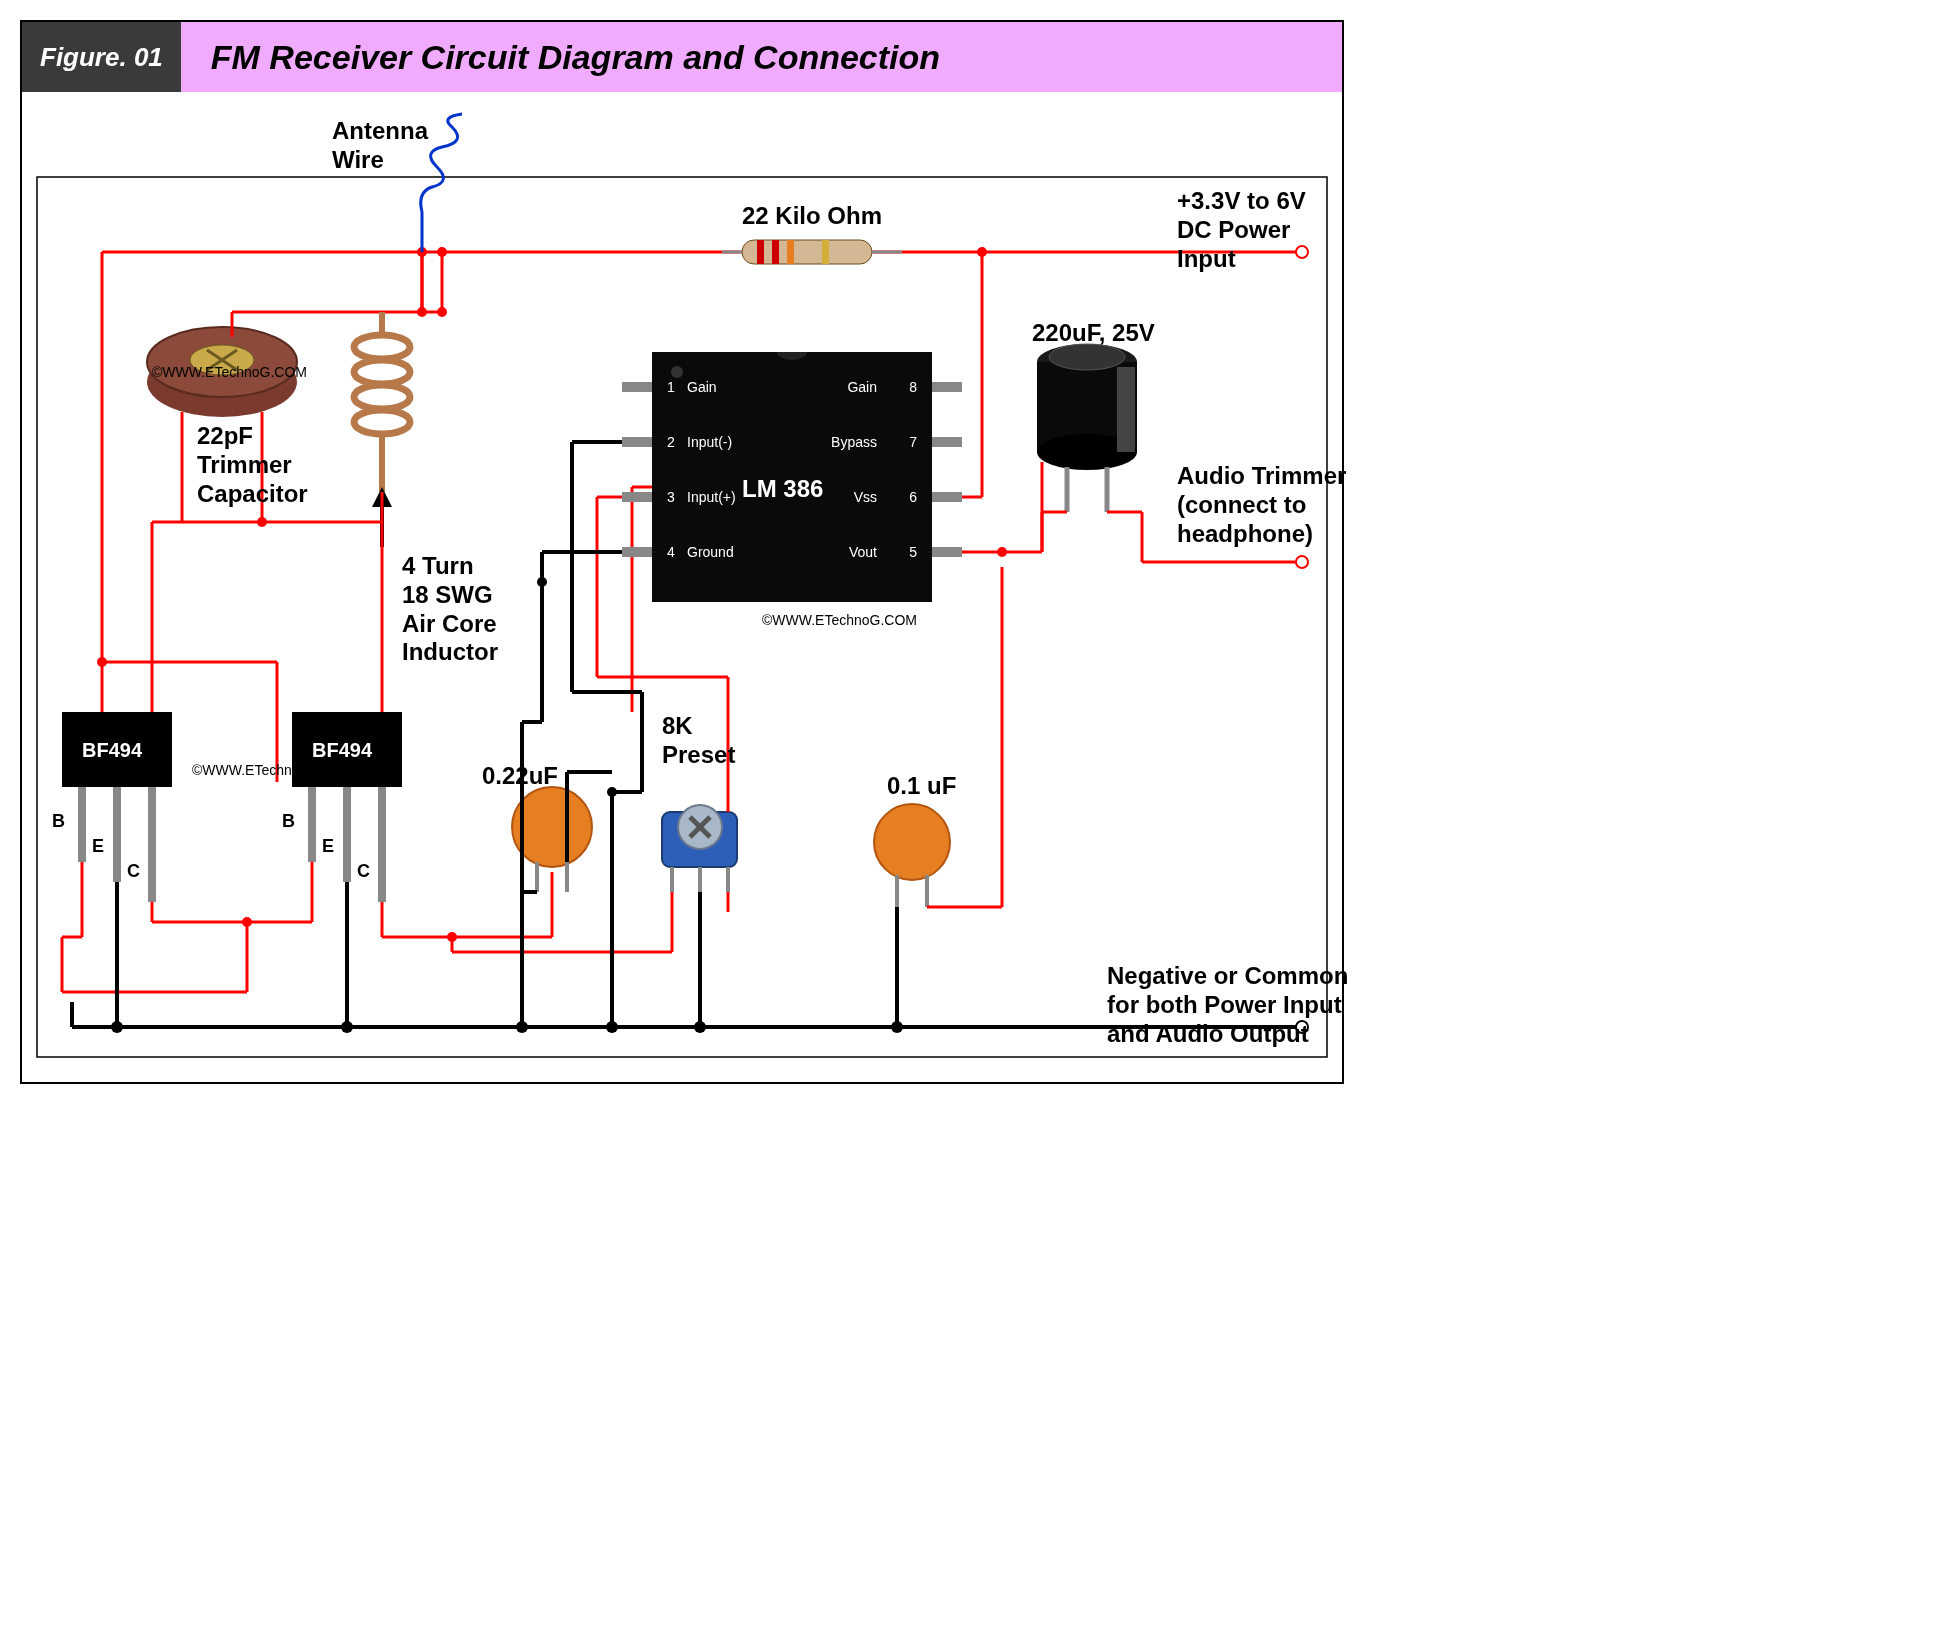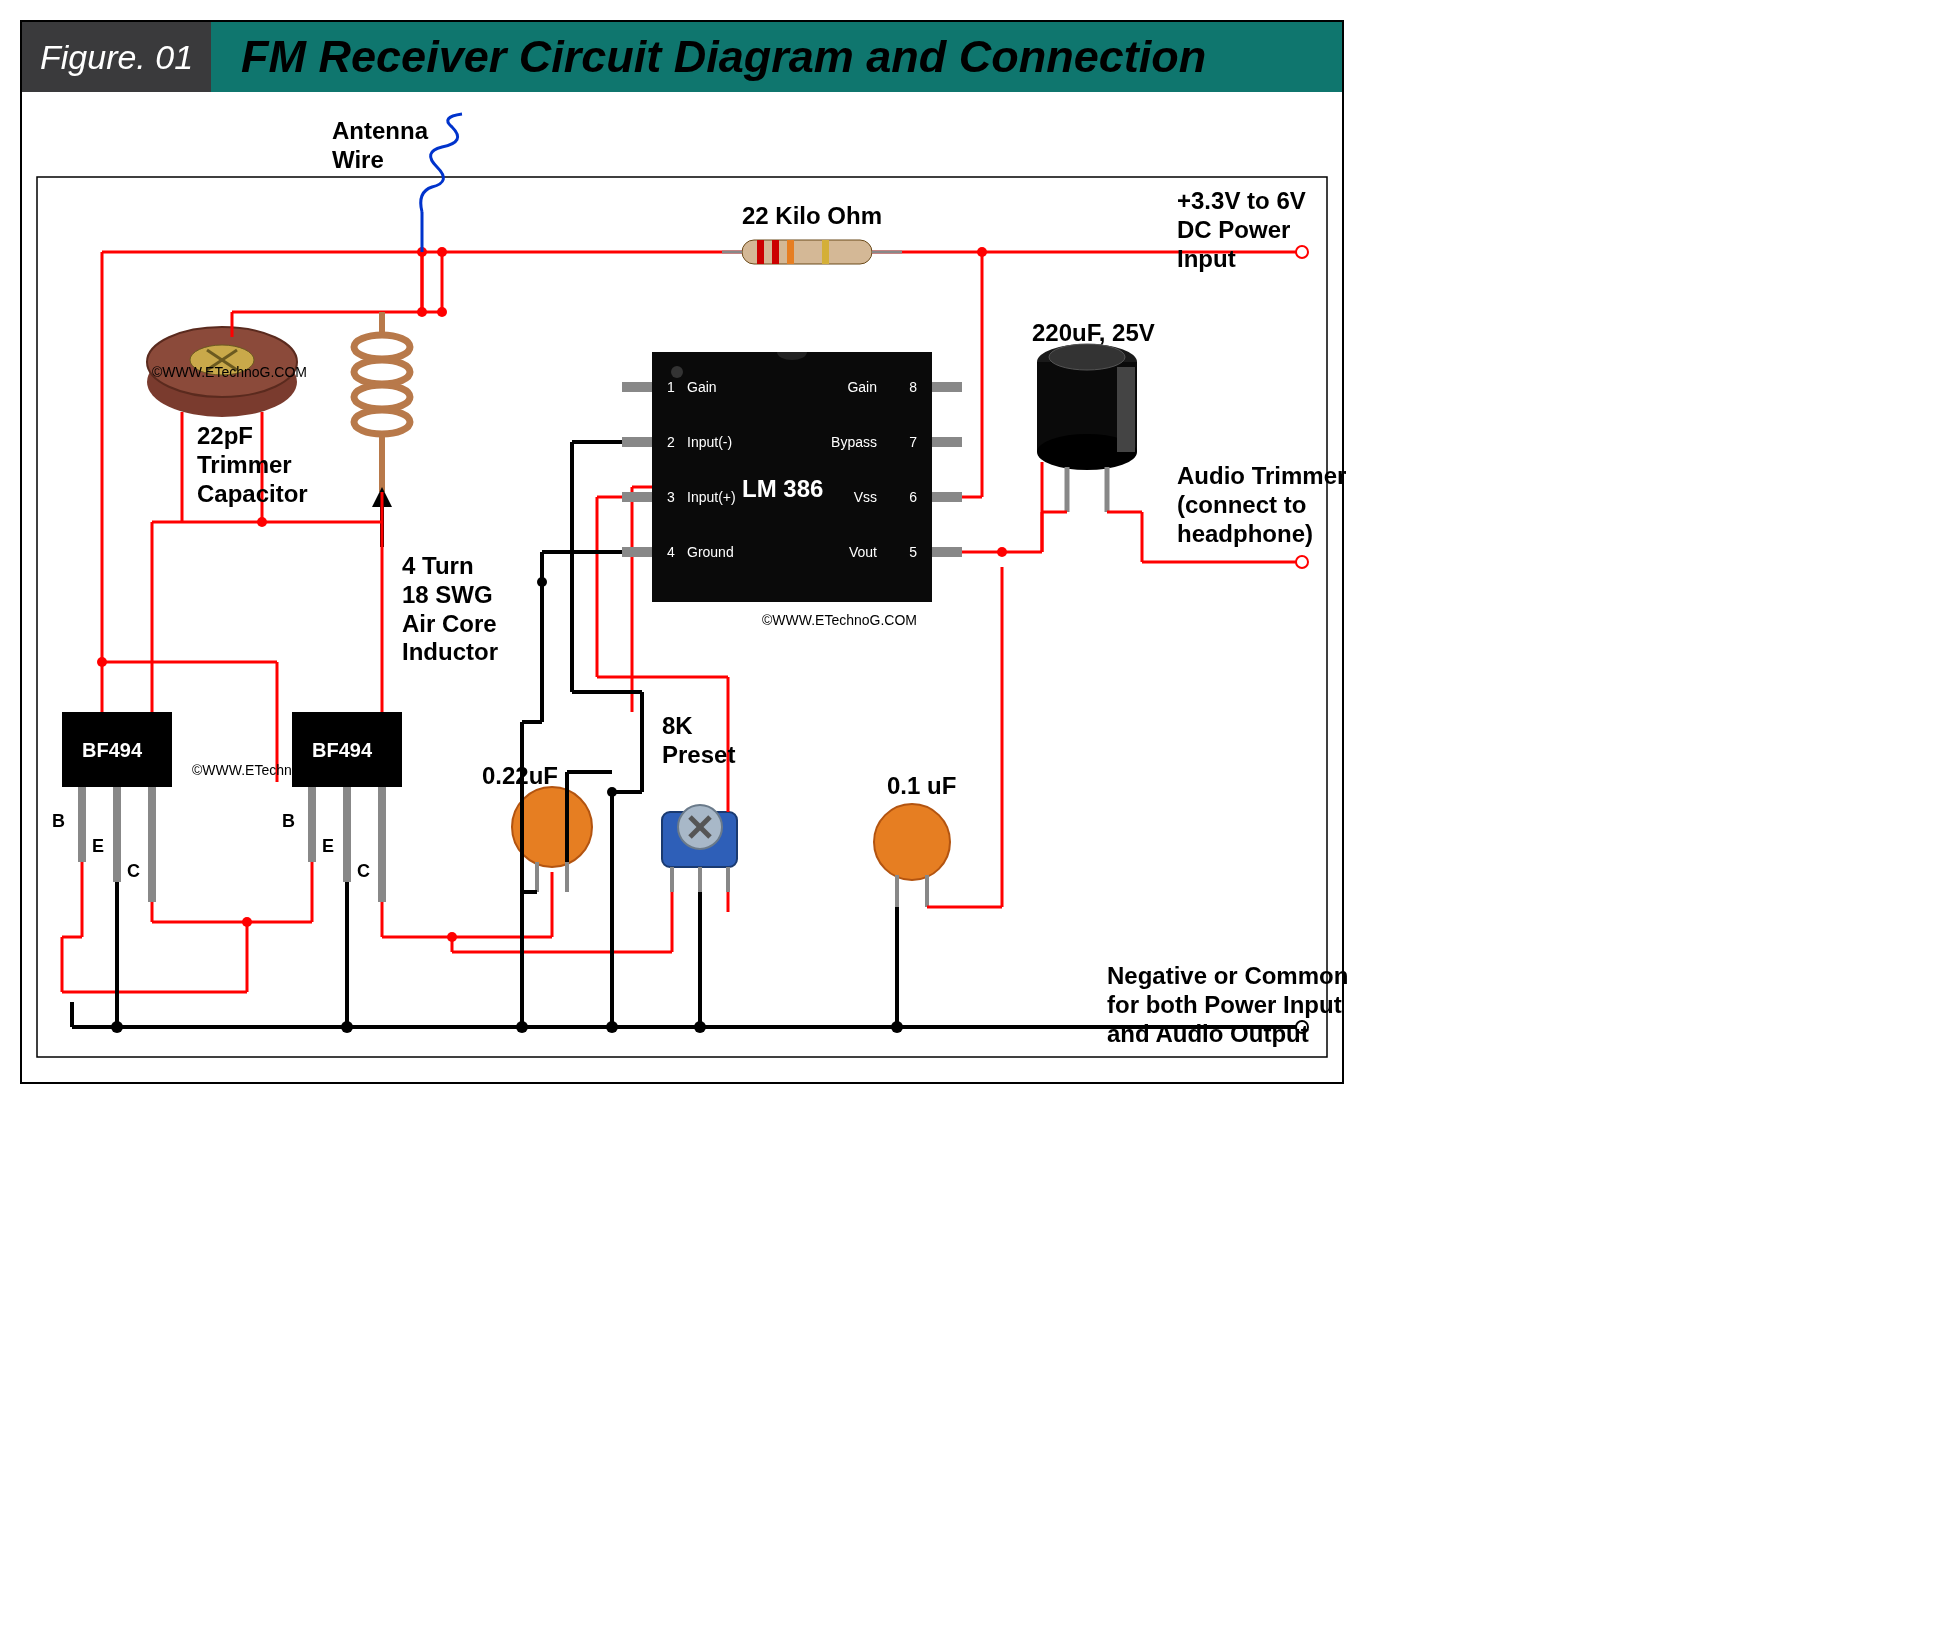--- a/index.html
+++ b/index.html
@@ -1,19 +1,19 @@
 <!DOCTYPE html>
 <html><head>
 <meta charset="utf-8">
 <style>
 body{margin:0;padding:20px;font-family:Arial,sans-serif;background:#fff}
 .container{width:1320px;height:1060px;border:2px solid #000;position:relative;background:#fff}
 .header{display:flex;height:70px}
-.fig-badge{background:#3a3a3c;color:#fff;font-size:34px;font-weight:normal;padding:4px 18px;display:flex;align-items:center;font-style:italic}
-.title-bar{background:#0f766e;flex:1;display:flex;align-items:center;padding-left:30px;font-size:45px;font-weight:bold;font-style:italic}
+.fig-badge{background:#3a3a3c;color:#fff;font-size:26px;font-weight:bold;padding:4px 18px;display:flex;align-items:center;font-style:italic}
+.title-bar{background:#f0abfc;flex:1;display:flex;align-items:center;padding-left:30px;font-size:34px;font-weight:bold;font-style:italic}
 .canvas{position:absolute;top:70px;left:0;right:0;bottom:0}
 .lbl{position:absolute;font-size:24px;font-weight:bold;line-height:1.2}
 .wire-red{stroke:#ff0000;stroke-width:3;fill:none}
 .wire-blk{stroke:#000;stroke-width:4;fill:none}
 .wire-blue{stroke:#0033cc;stroke-width:3;fill:none}
 .node-red{fill:#ff0000}
 .node-blk{fill:#000}
 .node-open{fill:#fff;stroke:#ff0000;stroke-width:2}
 .watermark{position:absolute;font-size:14px;color:#000000;font-weight:normal}
 </style>

